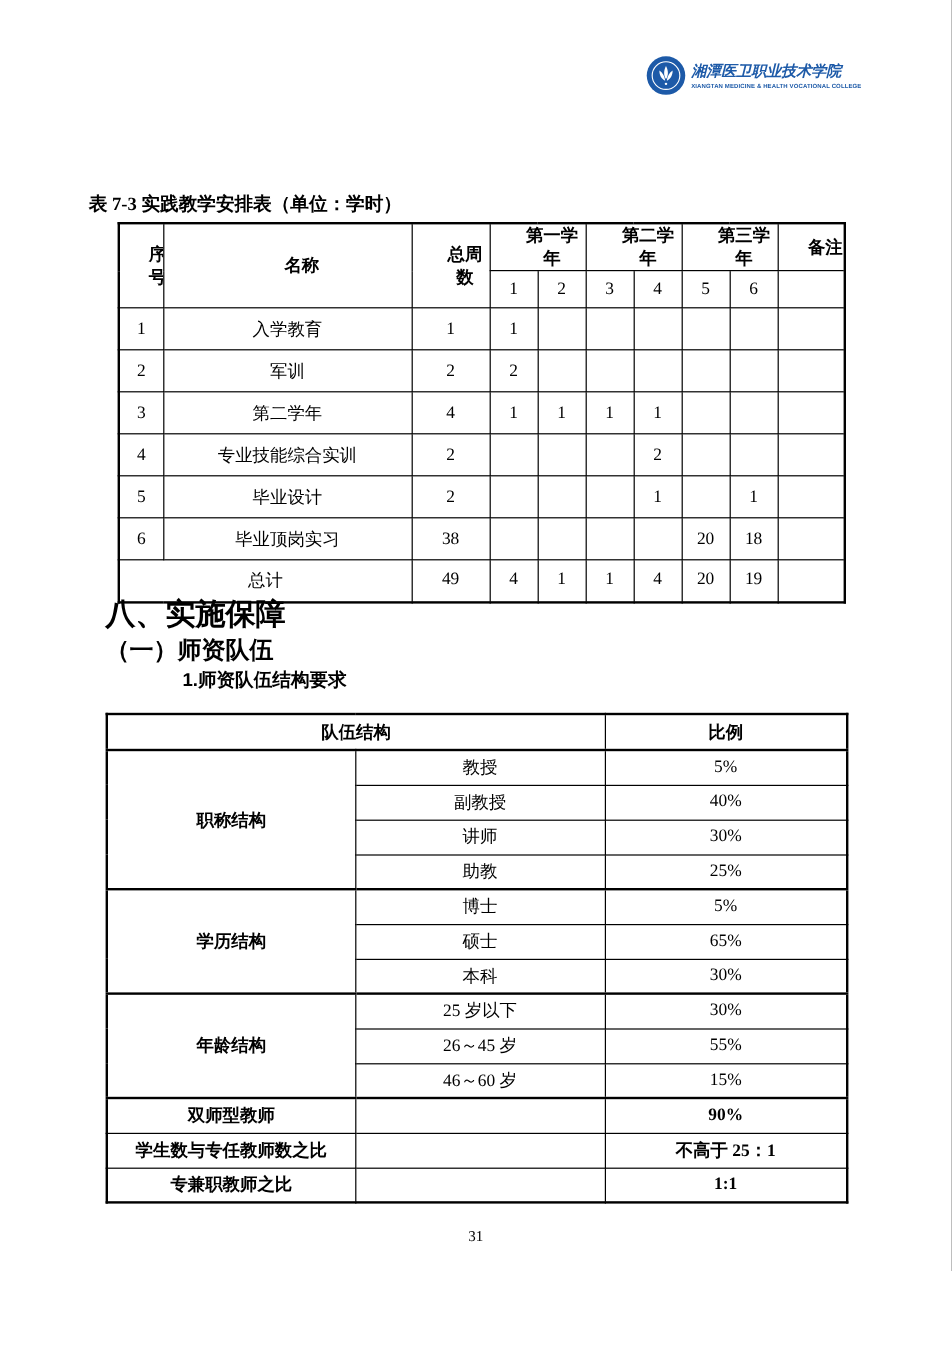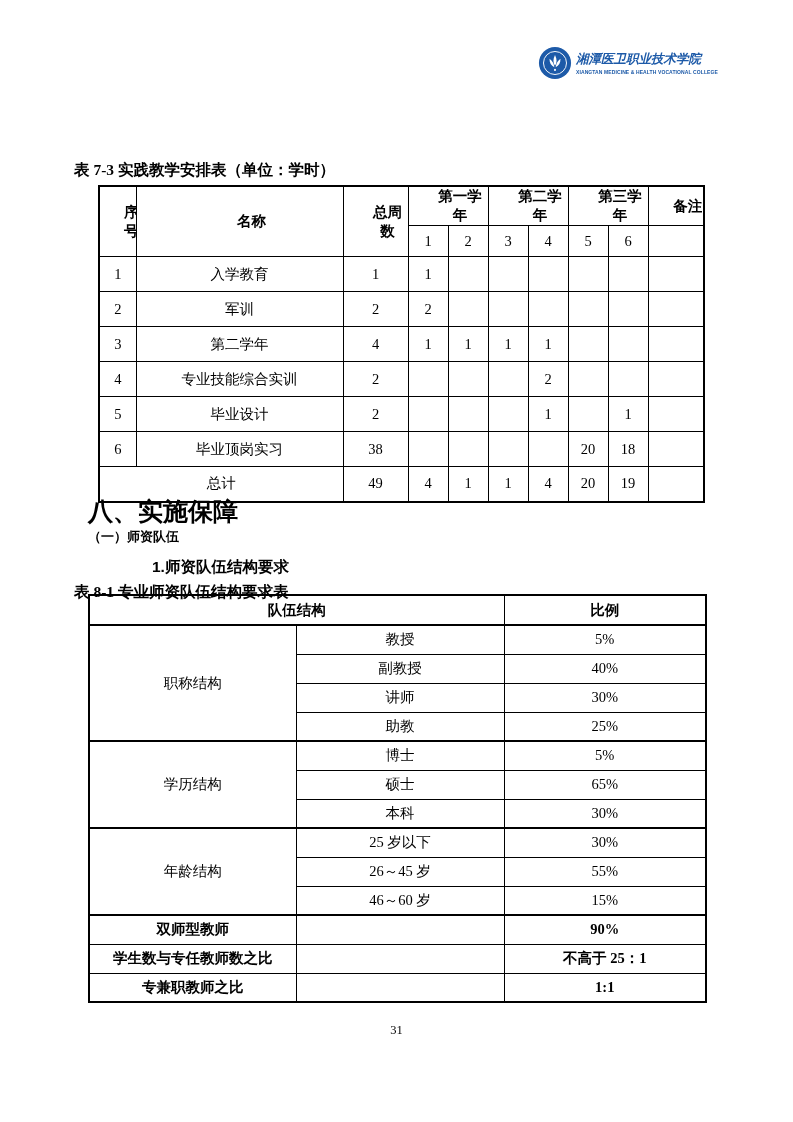--- a/index.html
+++ b/index.html
@@ -57,28 +57,28 @@
   .t73 tr.dr  td { height:35px; }
   .t73 tr.tr-total td { height:35px; font-weight:normal; }
 
   
   .h-sec {
     position:absolute; left:88px;
     font-family:"Liberation Sans","DejaVu Sans",sans-serif;
     font-weight:bold;
   }
   .h1 { top:495px;  font-size:25px; }
-  .h2 { top:528px;  font-size:13px; }
+  .h2 { top:528px;  font-size:20px; }
   .h3 { top:557px;  left:120px; font-size:15.5px;margin-left:32px; }
 
   
   .t81 { position:absolute; top:594px; left:88px; width:617px; border:2px solid #000; }
   .t81 td { height:29px; }
   .t81 tr.hr td { height:30px; font-weight:bold; border-bottom-width:2px; }
-  .t81 td.grp-label { font-weight:normal; }
+  .t81 td.grp-label { font-weight:bold; }
   .t81 tr.grp-start td { border-top-width:2px;text-align:center; }
   .t81 tr.bold-row td { font-weight:bold; }
 
   
   .page-num {
     position:absolute; top:1023px; left:0; width:100%;
     text-align:center; font-size:12.5px;
   }
 </style>
 </head>
@@ -225,21 +225,20 @@
       <td>19</td>
       <td></td>
     </tr>
   </tbody>
     </table>
 
   <div class="h-sec h1">八、实施保障</div>
   <div class="h-sec h2">（一）师资队伍</div>
   <div class="h-sec h3">1.师资队伍结构要求</div>
 
-  <div class="tbl-title title-81">表 8-1  专业师资队伍结构要求表</div>
 
   <table class="t81">
     <colgroup>
       <col style="width:207px">
         <col style="width:208px">
         <col style="width:202px">
     </colgroup>
     <tbody>
         <tr class="hr">
       <td colspan="2">队伍结构</td>

